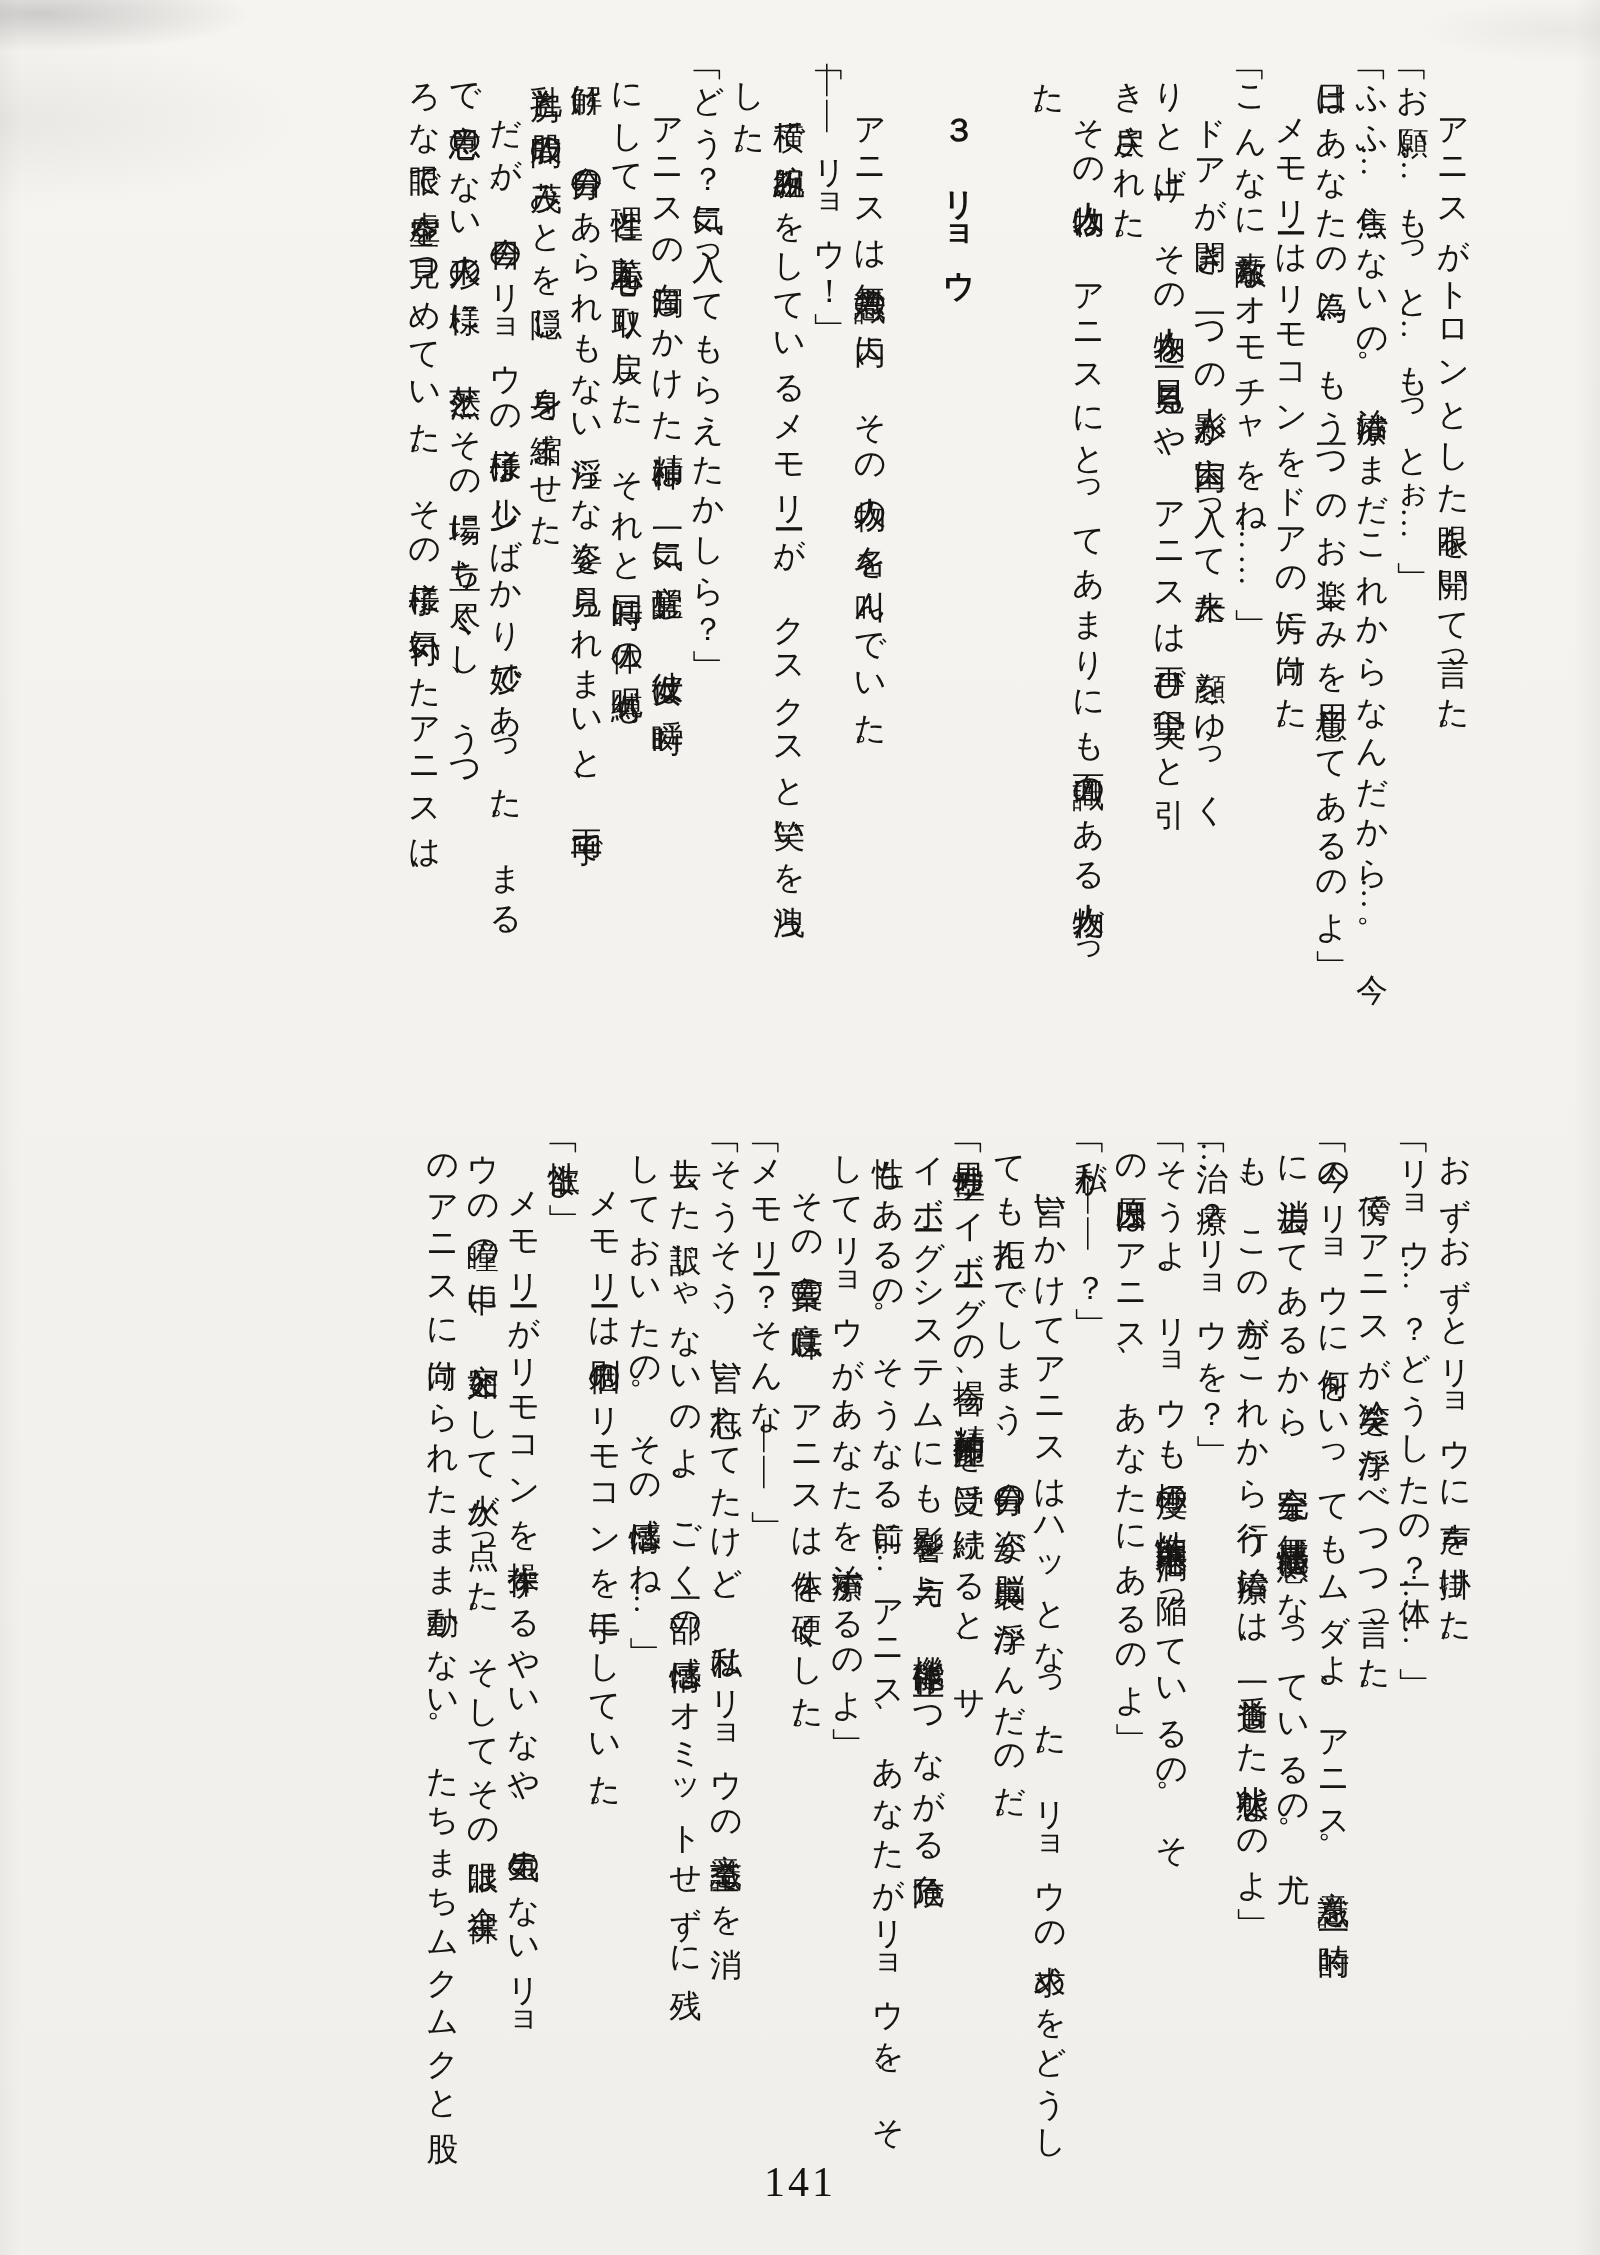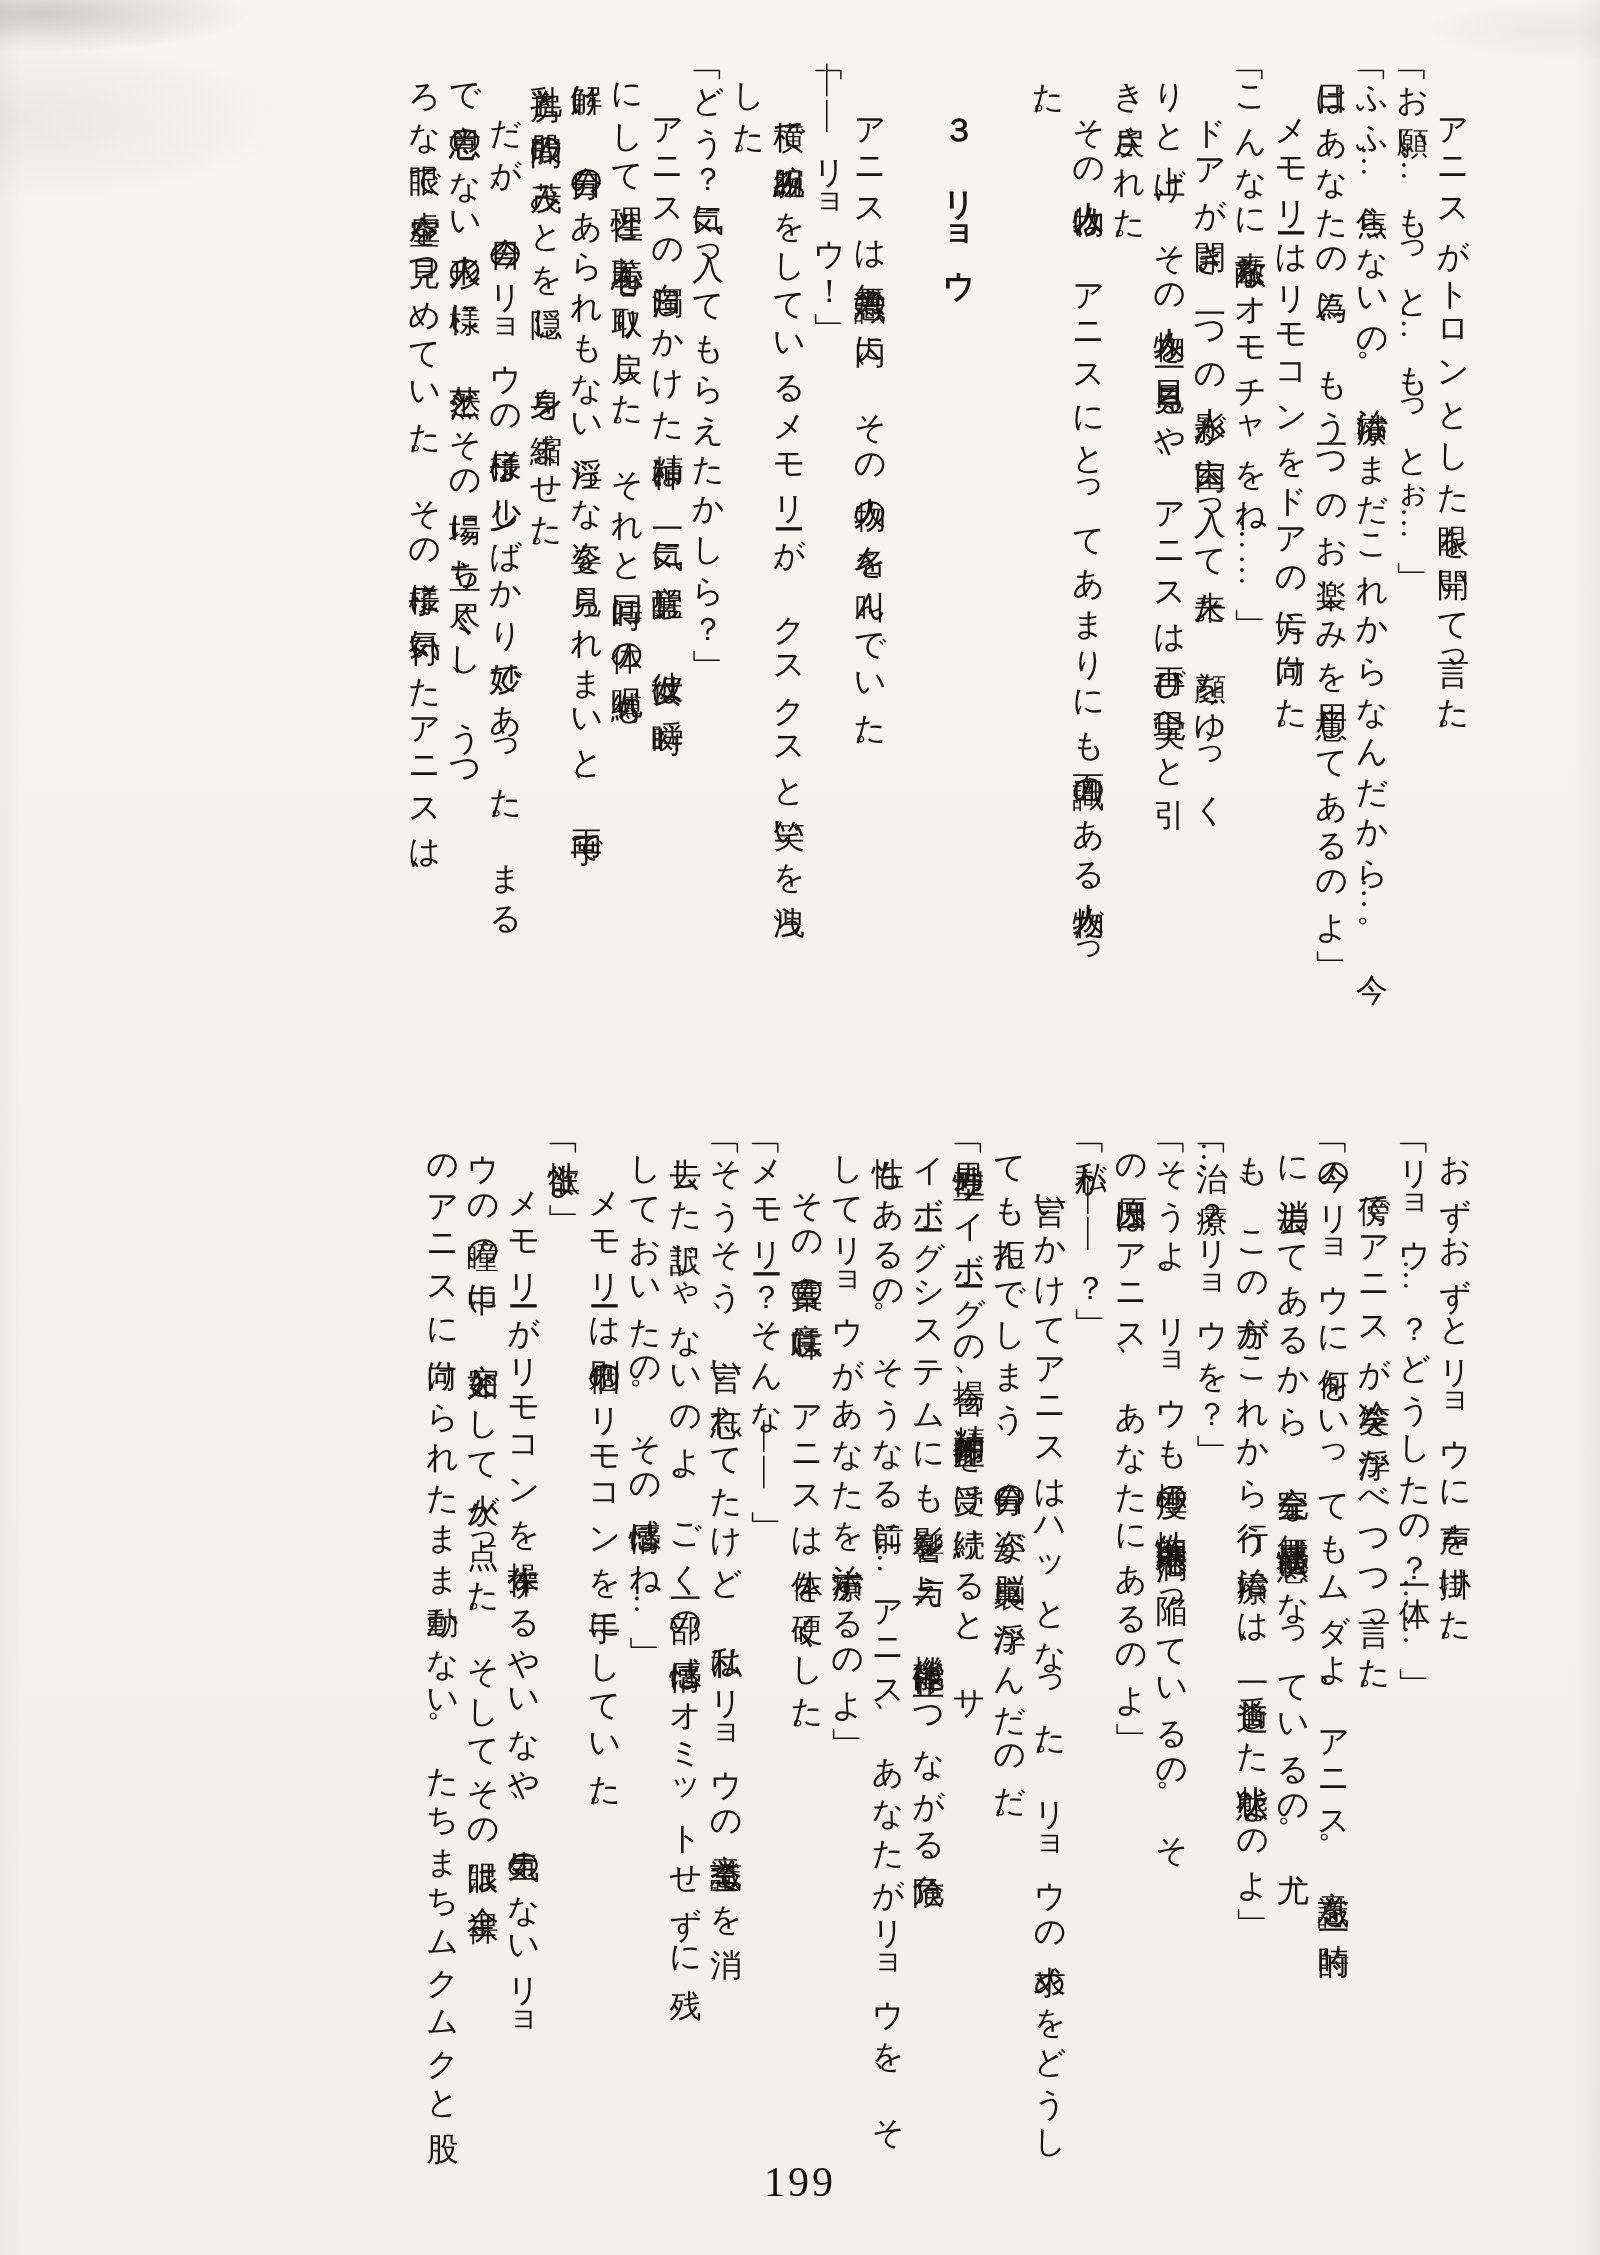--- a/index.html
+++ b/index.html
@@ -116,15 +116,15 @@
       <p>「そうそう、言い忘れてたけど、私はリョウの意識全てを消</p>
       <p>去した訳じゃないのよ。ごく一部の感情はオミットせずに残</p>
       <p>しておいたの。その感情はね…」</p>
       <p>　メモリーは別個のリモコンを手にしていた。</p>
       <p>「性欲よ」</p>
       <p>　メモリーがリモコンを操作するやいなや、生気のないリョ</p>
       <p>ウの瞳の中に、突如として火が点った。そしてその眼は全裸</p>
       <p>のアニスに向けられたまま動かない。たちまちムクムクと股</p>
     </section>
 
-  <div class="page-number">199</div>
+  <div class="page-number">141</div>
 
 </div>
 
 </body></html>

